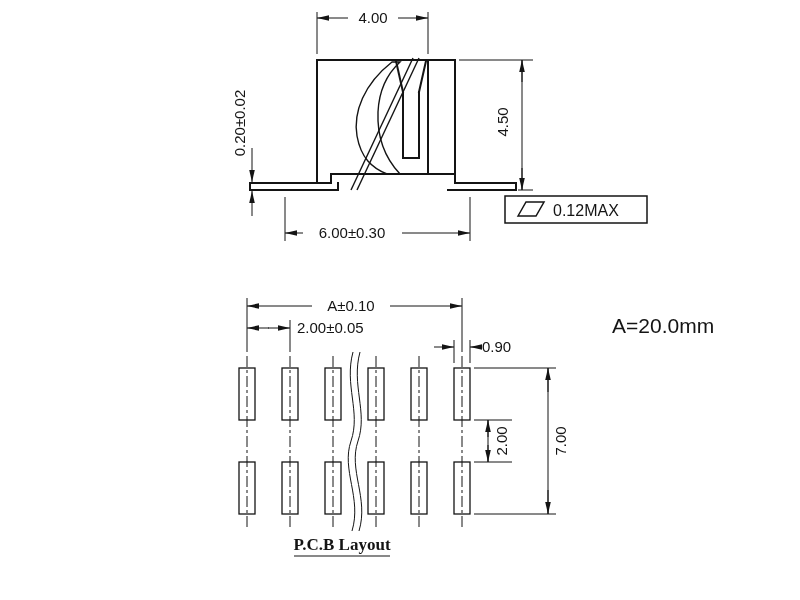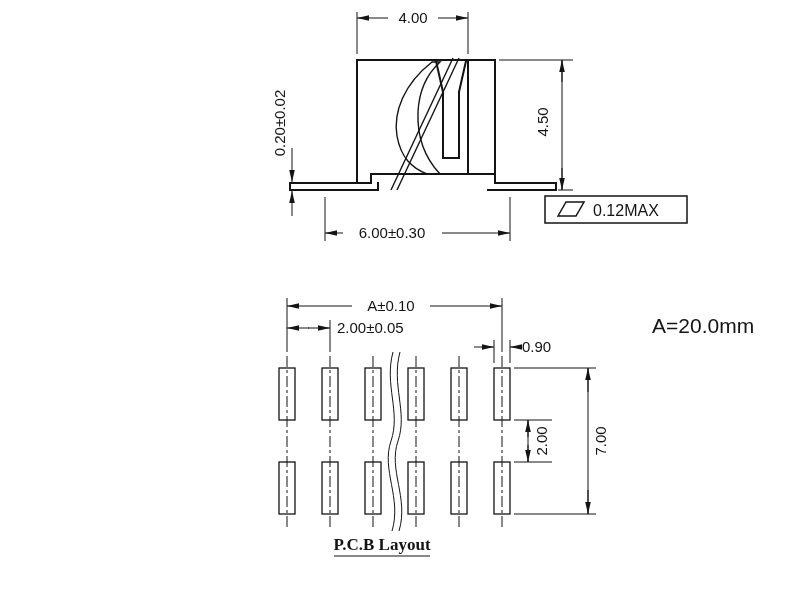--- a/index.html
+++ b/index.html
@@ -1,16 +1,16 @@
 <!DOCTYPE html>
 <html><head>
 <meta charset="utf-8">
 <style>
   html,body{margin:0;padding:0;background:#ffffff;}
-  .sheet{width:738px;height:600px;background:#ffffff;overflow:hidden;margin-left:40px;}
+  .sheet{width:738px;height:600px;background:#ffffff;overflow:hidden;}
   svg{display:block;}
   .obj{stroke:#141414;stroke-width:2;fill:none;stroke-linecap:square;}
   .med{stroke:#141414;stroke-width:1.4;fill:none;}
   .dim{stroke:#141414;stroke-width:1;fill:none;}
   .cl{stroke:#141414;stroke-width:1;fill:none;stroke-dasharray:11 3 3 3;}
   .pad{fill:none;stroke:#141414;stroke-width:1.3;}
   text{font-family:"Liberation Sans","DejaVu Sans",sans-serif;fill:#141414;font-size:15px;}
   .t-big{font-size:21px;}
   .t-box{font-size:16px;}
   .t-title{font-family:"Liberation Serif","DejaVu Serif",serif;font-weight:bold;font-size:17px;}

